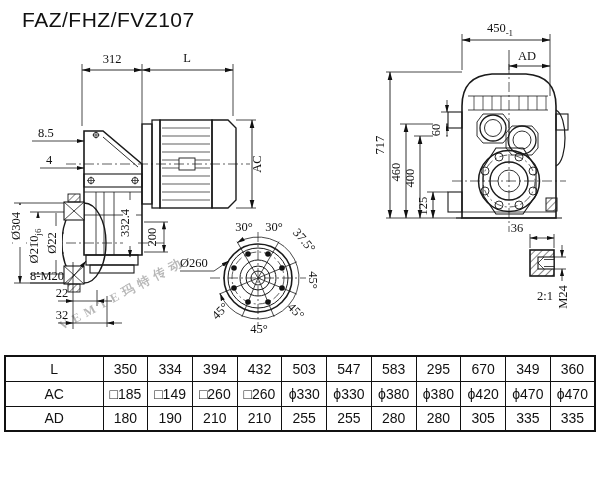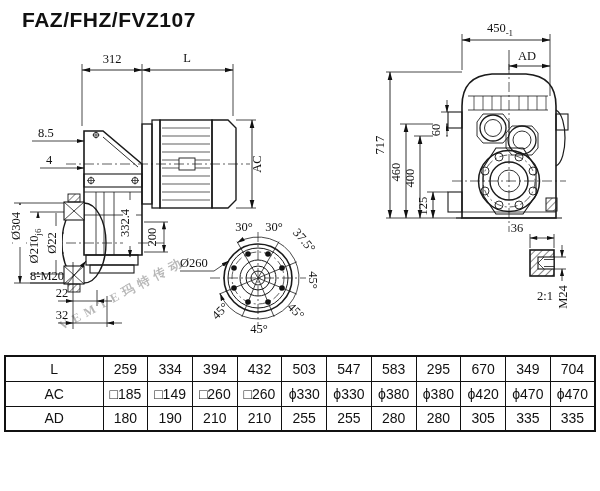--- a/index.html
+++ b/index.html
@@ -1,18 +1,18 @@
 <!DOCTYPE html>
 <html><head>
 <meta charset="utf-8">
 <style>
   html,body{margin:0;padding:0;background:#e8e8e8;}
   .page{position:relative;width:600px;height:491px;background:#ffffff;overflow:hidden;
         font-family:"Liberation Sans",sans-serif;color:#111;}
-  .title{position:absolute;left:22px;top:8px;font-size:21px;font-weight:bold;
+  .title{position:absolute;left:22px;top:8px;font-size:21px;font-weight:normal;
          letter-spacing:0.5px;color:#111;}
   svg{position:absolute;left:0;top:0;}
   svg text{font-family:"Liberation Serif","DejaVu Serif",serif;fill:#111;font-size:12.5px;}
   table.dim{position:absolute;left:4px;top:355px;width:592px;border-collapse:collapse;
             table-layout:fixed;font-size:14px;color:#111;}
   table.dim th,table.dim td{border:1px solid #111;text-align:center;vertical-align:middle;
             padding:0;font-weight:normal;overflow:hidden;white-space:nowrap;}
   table.dim{border:2px solid #111;}
   table.dim tr.hdr{height:46px;}
   table.dim tr.row{height:25px;}
@@ -242,31 +242,31 @@
         <col>
         <col>
         <col>
         <col>
         <col>
         <col>
       </colgroup>
     <tbody>
     <tr class="row">
       <th>L</th>
-      <td>259</td>
+      <td>350</td>
       <td>334</td>
       <td>394</td>
       <td>432</td>
       <td>503</td>
       <td>547</td>
       <td>583</td>
       <td>295</td>
       <td>670</td>
       <td>349</td>
-      <td>704</td>
+      <td>360</td>
     </tr>
     <tr class="row">
       <th>AC</th>
       <td>□185</td>
       <td>□149</td>
       <td>□260</td>
       <td>□260</td>
       <td>ϕ330</td>
       <td>ϕ330</td>
       <td>ϕ380</td>

